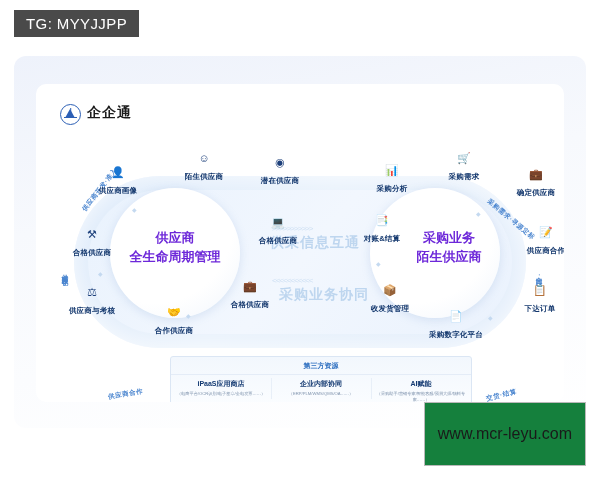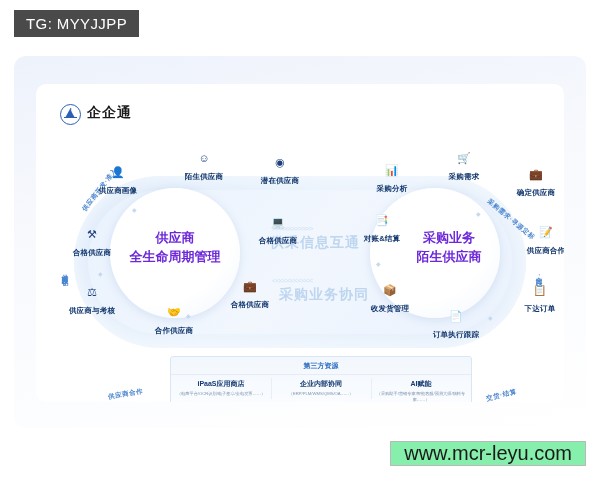--- a/index.html
+++ b/index.html
@@ -1,20 +1,20 @@
 <!DOCTYPE html>
 <html><head>
 <meta charset="utf-8">
 <style>
   html,body{margin:0;padding:0;}
   body{width:600px;height:480px;background:#ffffff;font-family:"Liberation Sans","DejaVu Sans",sans-serif;overflow:hidden;position:relative;}
 
   
   .tg-badge{position:absolute;left:14px;top:10px;background:#4a4a4a;color:#fff;font-size:15px;padding:5px 12px;letter-spacing:.4px;z-index:40;}
-  .url-badge{position:absolute;right:14px;bottom:14px;background:#86efac;border:1px solid #b9b9b9;color:#1a1a1a;font-size:20px;padding:0 13px;z-index:40;}
+  .url-badge{position:absolute;right:14px;bottom:14px;background:#15803d;border:1px solid #b9b9b9;color:#1a1a1a;font-size:16px;padding:22px 13px;z-index:40;}
 
   
   .slide{position:absolute;left:14px;top:56px;width:572px;height:372px;
          background:linear-gradient(170deg,#eef2fb 0%,#f7f9fd 38%,#ffffff 100%);
          border-radius:12px;overflow:hidden;}
   .inner{position:absolute;left:22px;top:28px;width:528px;height:318px;background:#ffffff;border-radius:10px;overflow:hidden;}
 
   
   .logo{position:absolute;left:24px;top:20px;display:flex;align-items:flex-start;gap:6px;}
   .logo-mark{width:19px;height:19px;border-radius:50%;border:1.6px solid #2c5fb5;position:relative;}
@@ -182,21 +182,21 @@
     <div class="node" style="left:468px;top:200px;">
       <span class="ic">📋</span>
       <span class="tx">下达订单</span></div>
 
     <div class="node" style="left:102px;top:222px;">
       <span class="ic">🤝</span>
       <span class="tx">合作供应商</span></div>
 
     <div class="node" style="left:384px;top:226px;">
       <span class="ic">📄</span>
-      <span class="tx">订单执行跟踪</span></div>
+      <span class="tx">采购数字化平台</span></div>
 
     <div class="dot" style="left:96px;top:122px;">◆</div>
     <div class="dot" style="left:62px;top:186px;">◆</div>
     <div class="dot" style="left:150px;top:228px;">◆</div>
     <div class="dot" style="left:340px;top:176px;">◆</div>
     <div class="dot" style="left:440px;top:126px;">◆</div>
     <div class="dot" style="left:452px;top:230px;">◆</div>
 
     <div class="respanel">
       <div class="res-head">第三方资源</div>

